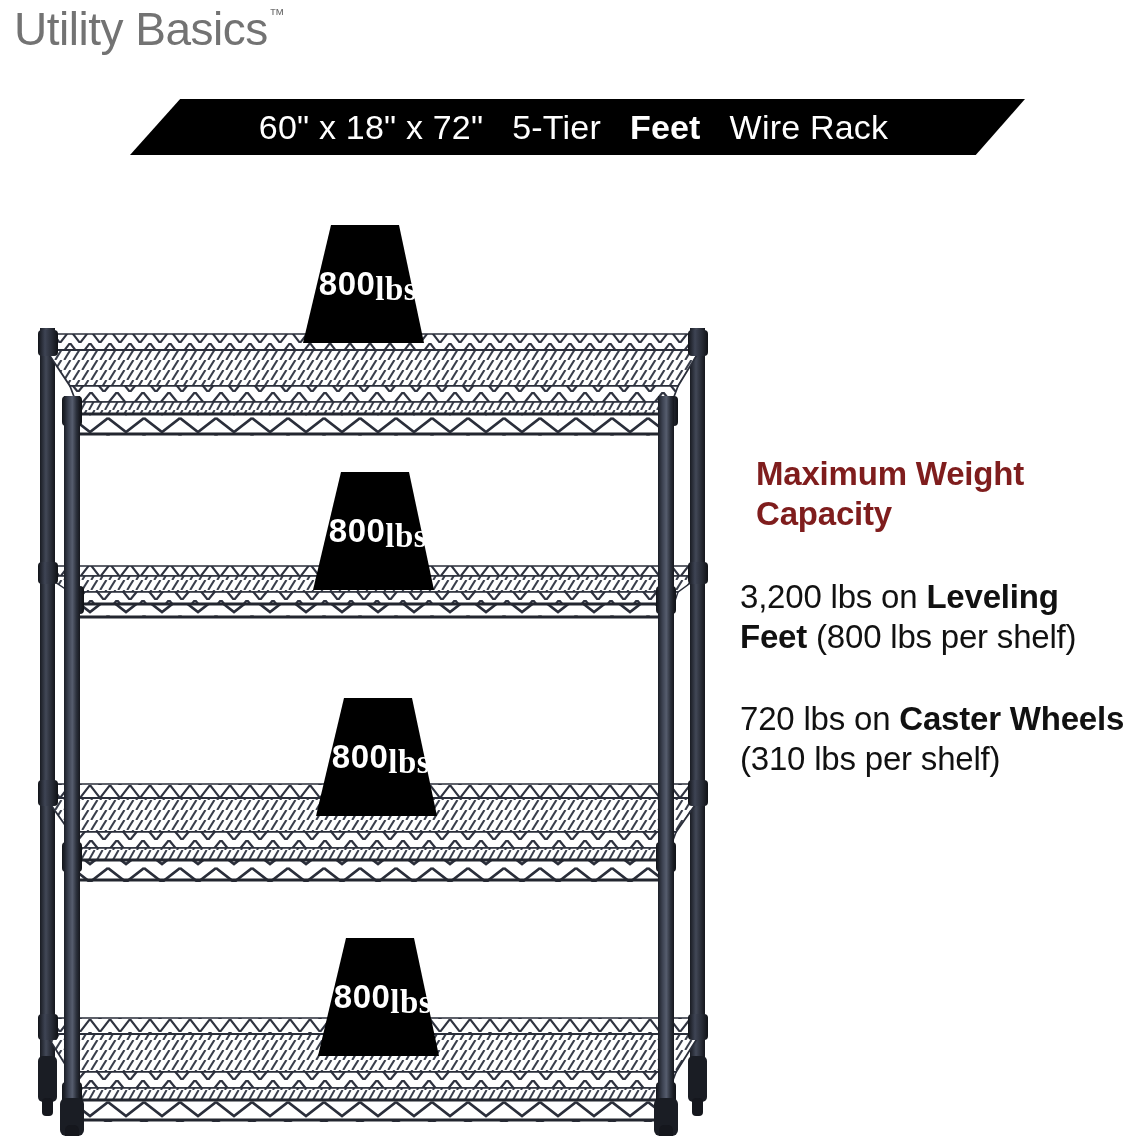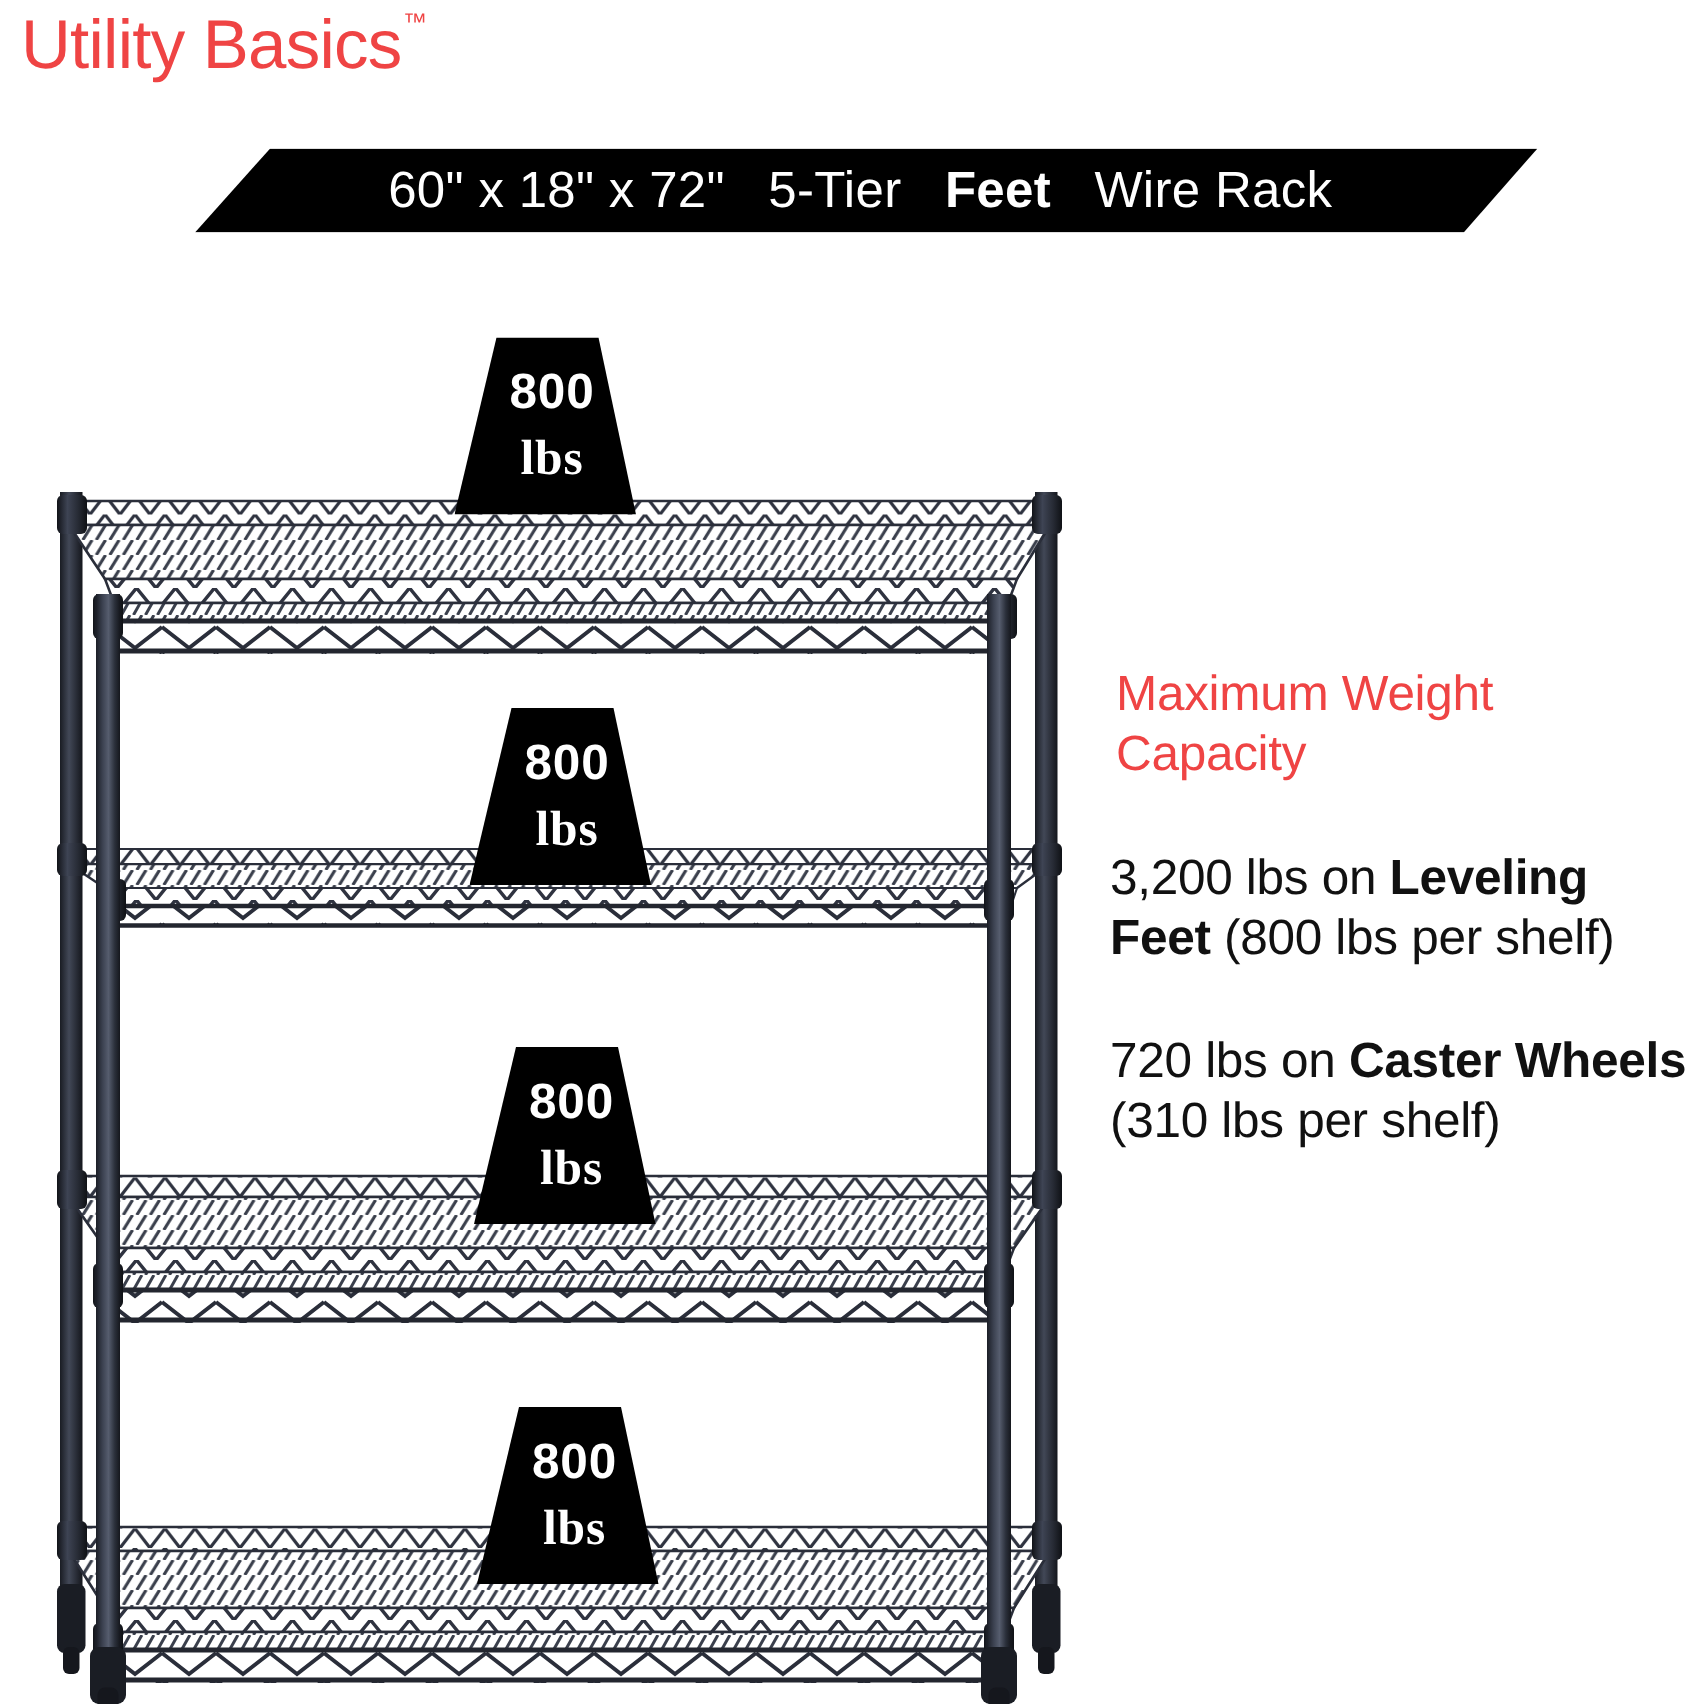--- a/index.html
+++ b/index.html
@@ -8,21 +8,21 @@
     background:#ffffff;
     font-family:"Liberation Sans", sans-serif;
     color:#111111;
     overflow:hidden;
     position:relative;
   }
   
   #brand{
     position:absolute;left:14px;top:6px;
     font-size:46px;font-weight:400;letter-spacing:-0.5px;
-    color:#ef4444;line-height:1;
+    color:#737373;line-height:1;
     white-space:nowrap;
   }
   #brand .tm{
     font-size:16px;vertical-align:super;letter-spacing:0;
     position:relative;top:-9px;left:1px;
   }
   
   #banner{
     position:absolute;left:130px;top:99px;
     width:895px;height:56px;
@@ -35,36 +35,36 @@
     color:#ffffff;font-size:34px;font-weight:400;
     letter-spacing:0.2px;white-space:nowrap;
     transform:translateX(-4px);
   }
   #banner-text b{font-weight:700;}
   
   #info{
     position:absolute;left:740px;top:438px;width:385px;
   }
   #info h2{
-    margin:4px;font-size:33px;font-weight:400;line-height:1.22;
-    color:#ef4444;letter-spacing:-0.2px;
+    margin:16px;font-size:33px;font-weight:700;line-height:1.22;
+    color:#7f1d1d;letter-spacing:-0.2px;
   }
   #info p{
     margin:42px 0 0 0;font-size:33px;font-weight:400;line-height:1.22;
     color:#111111;letter-spacing:-0.2px;
   }
   #info p b{font-weight:700;}
   
   #rack{position:absolute;left:0;top:200px;width:740px;height:936px;}
   
   .load{position:absolute;}
   .load svg{display:block;}
   .load .lbl{
     position:absolute;left:0;top:0;width:100%;height:100%;
-    display:flex;flex-direction:column;align-items:center;justify-content:center;
+    display:flex;flex-direction:row;align-items:center;justify-content:center;
     color:#ffffff;font-weight:700;line-height:1.02;pointer-events:none;
   }
   .load .n{font-size:33px;letter-spacing:0.5px;}
   .load .u{font-size:33px;letter-spacing:0.5px;margin-top:12px;font-family:Liberation Serif, serif;}
   #load0{left:303px;top:225px;width:130px;height:118px;}
   #load1{left:313px;top:472px;width:130px;height:118px;}
   #load2{left:316px;top:698px;width:130px;height:118px;}
   #load3{left:318px;top:938px;width:130px;height:118px;}
 </style>
 </head>

